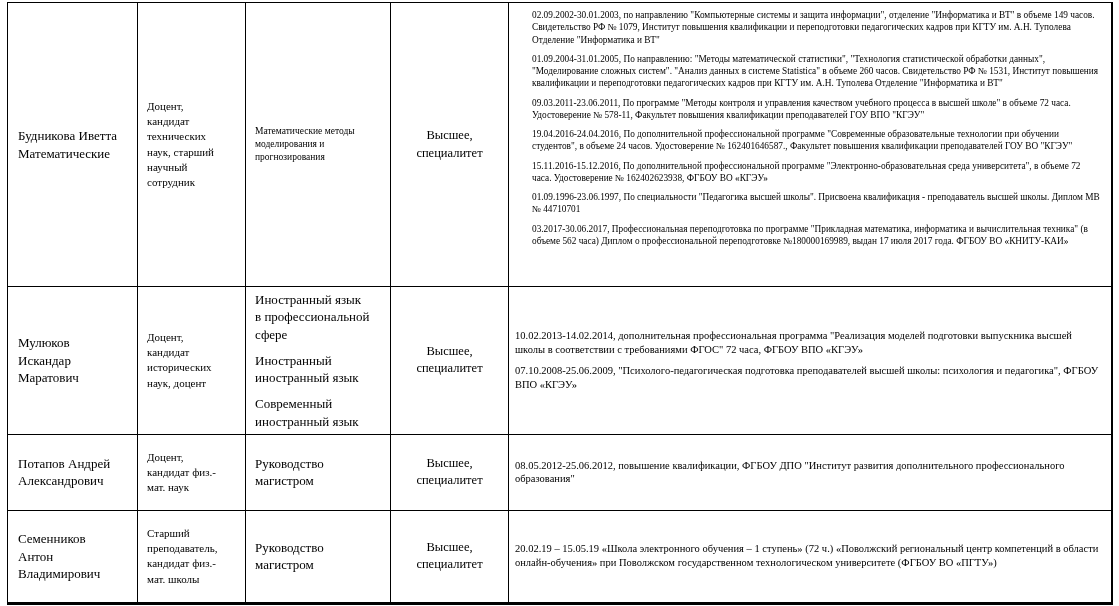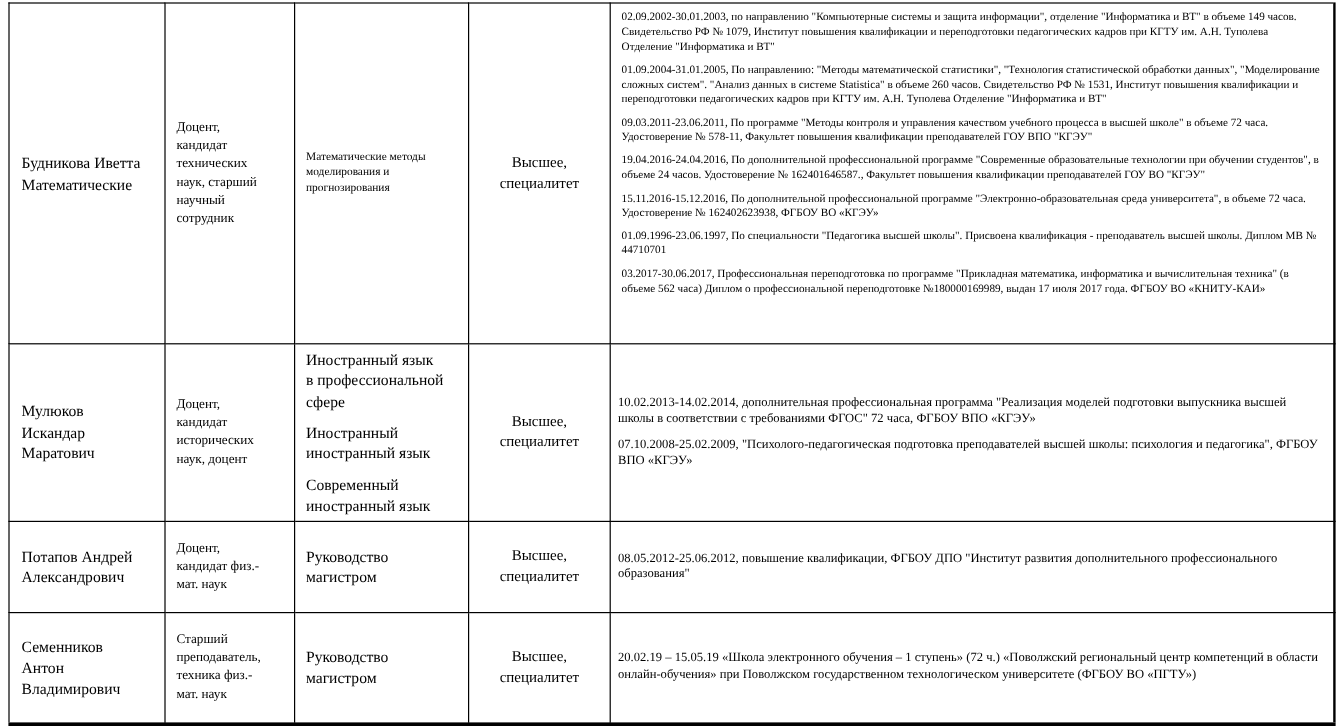--- a/index.html
+++ b/index.html
@@ -77,21 +77,21 @@
     padding: 4px 10px 4px 6px;
   }
   td.cell-courses p { margin: 0 0 8px 0; }
   td.cell-courses p:last-child { margin-bottom: 0; }
   tr.row-0 td.cell-courses {
     vertical-align: top;
     font-size: 9.3px;
     line-height: 1.32;
     padding-top: 6px;
   }
-  tr.row-0 td.cell-courses p { margin: 0 0 7px 3px; }
+  tr.row-0 td.cell-courses p { margin: 0 0 7px 17px; }
   tr.row-3 td.cell-courses {
     font-weight: normal;
     font-size: 10.5px;
     line-height: 1.4;
   }
 </style>
 </head>
 <body>
 
 <div class="page">
@@ -125,37 +125,37 @@
     <td class="cell-name">Мулюков Искандар Маратович</td>
     <td class="cell-position">Доцент, кандидат исторических наук, доцент</td>
     <td class="cell-disciplines">
             <p>Иностранный язык в профессиональной сфере</p>
             <p>Иностранный иностранный язык</p>
             <p>Современный иностранный язык</p>
           </td>
     <td class="cell-education">Высшее, специалитет</td>
     <td class="cell-courses">
             <p>10.02.2013-14.02.2014, дополнительная профессиональная программа "Реализация моделей подготовки выпускника высшей школы в соответствии с требованиями ФГОС" 72 часа, ФГБОУ ВПО «КГЭУ»</p>
-            <p>07.10.2008-25.02.2009, "Психолого-педагогическая подготовка преподавателей высшей школы: психология и педагогика", ФГБОУ ВПО «КГЭУ»</p>
+            <p>07.10.2008-25.06.2009, "Психолого-педагогическая подготовка преподавателей высшей школы: психология и педагогика", ФГБОУ ВПО «КГЭУ»</p>
           </td>
   </tr>
         <tr class="row-2">
     <td class="cell-name">Потапов Андрей Александрович</td>
     <td class="cell-position">Доцент, кандидат физ.-мат. наук</td>
     <td class="cell-disciplines">
             <p>Руководство магистром</p>
           </td>
     <td class="cell-education">Высшее, специалитет</td>
     <td class="cell-courses">
             <p>08.05.2012-25.06.2012, повышение квалификации, ФГБОУ ДПО "Институт развития дополнительного профессионального образования"</p>
           </td>
   </tr>
         <tr class="row-3">
     <td class="cell-name">Семенников Антон Владимирович</td>
-    <td class="cell-position">Старший преподаватель, техника физ.-мат. наук</td>
+    <td class="cell-position">Старший преподаватель, кандидат физ.-мат. школы</td>
     <td class="cell-disciplines">
             <p>Руководство магистром</p>
           </td>
     <td class="cell-education">Высшее, специалитет</td>
     <td class="cell-courses">
             <p>20.02.19 – 15.05.19 «Школа электронного обучения – 1 ступень» (72 ч.) «Поволжский региональный центр компетенций в области онлайн-обучения» при Поволжском государственном технологическом университете (ФГБОУ ВО «ПГТУ»)</p>
           </td>
   </tr>
       </tbody>
   </table>

